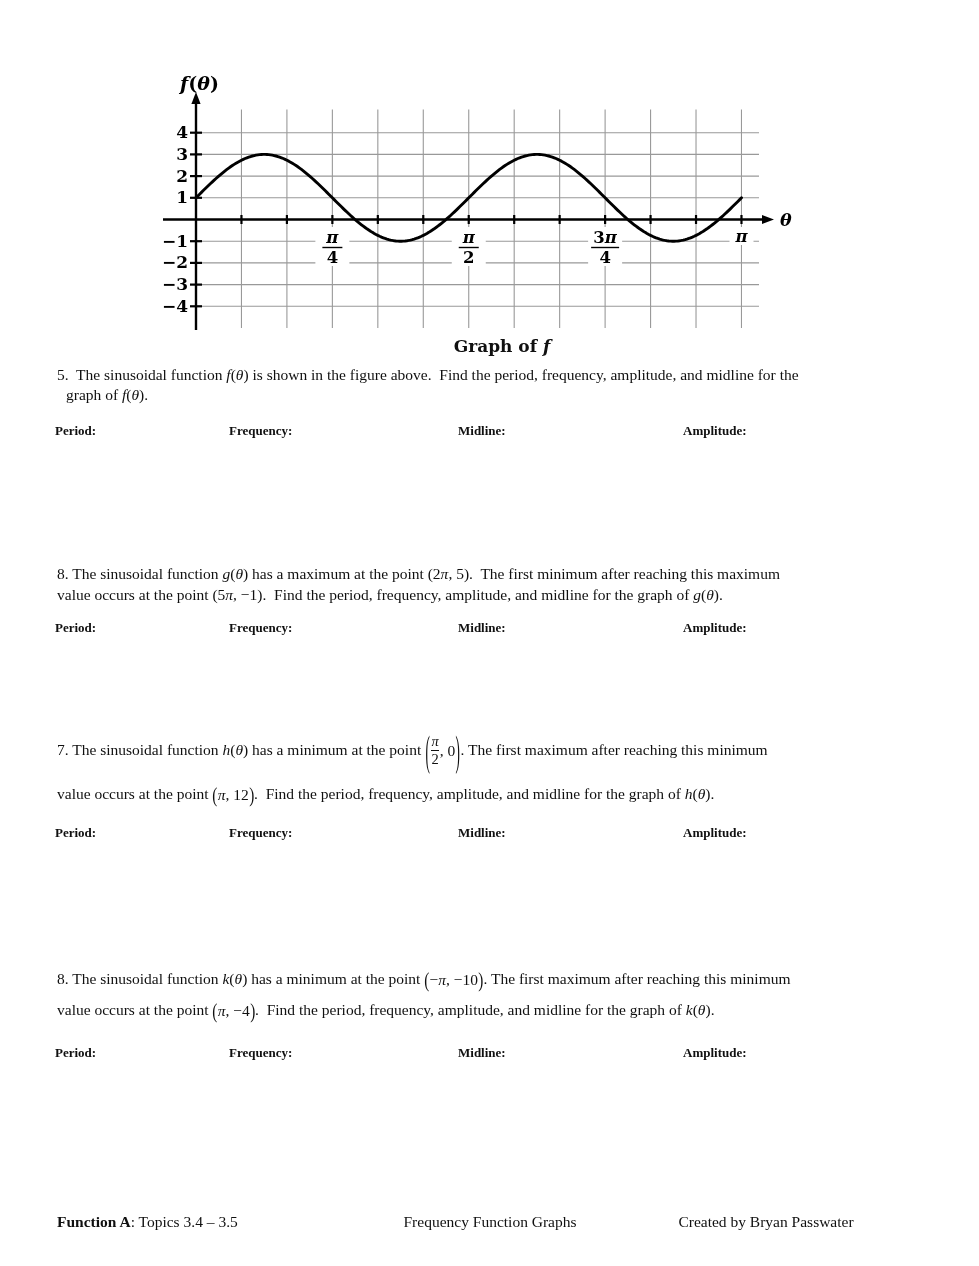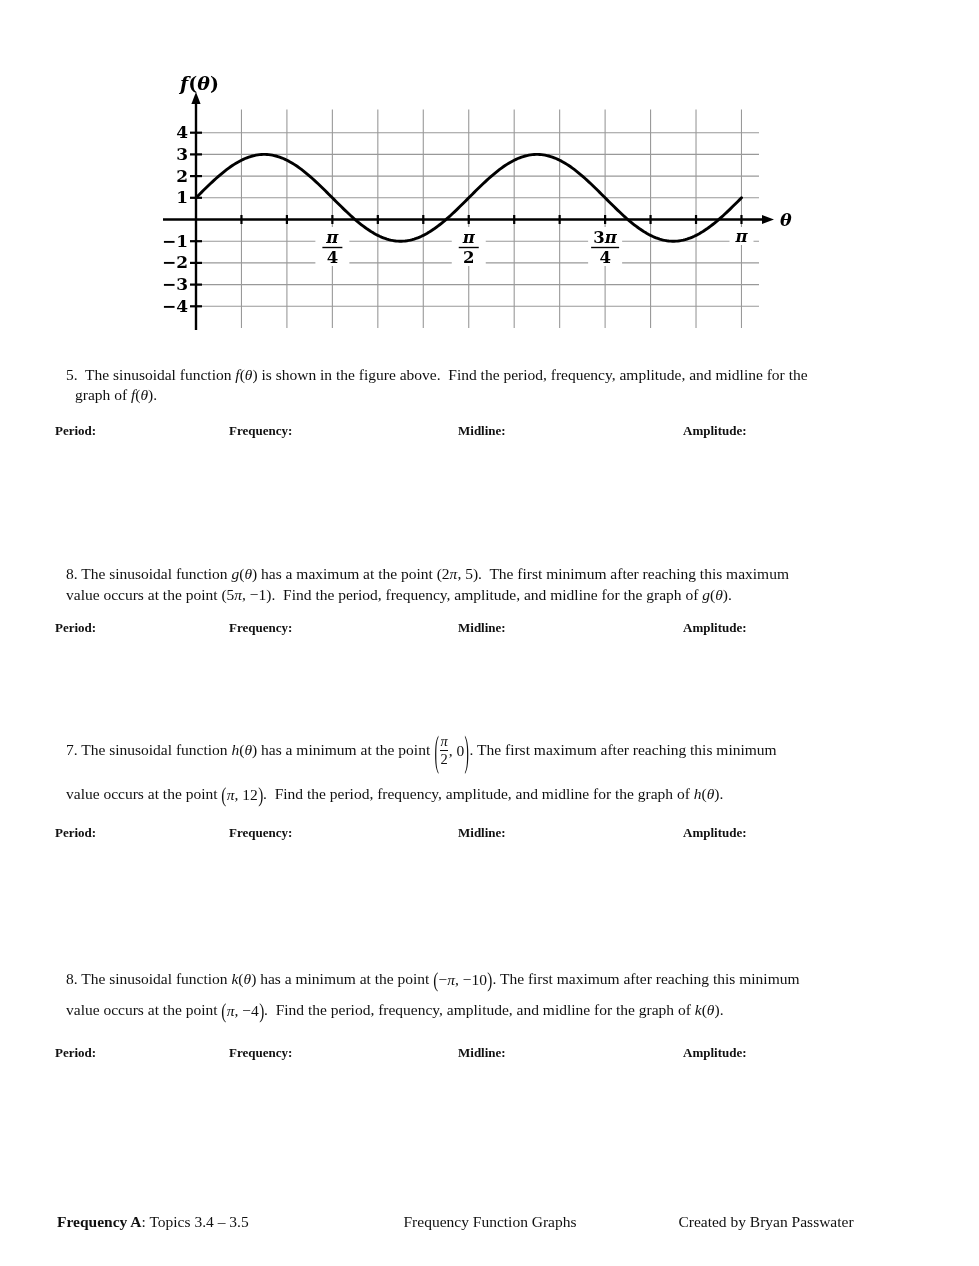--- a/index.html
+++ b/index.html
@@ -3,21 +3,21 @@
 <meta charset="utf-8">
 <style>
   html,body{margin:0;padding:0;background:#fff;}
   .page{position:relative;width:979px;height:1266px;background:#ffffff;overflow:hidden;
         font-family:"Liberation Serif",serif;color:#101010;}
   .figure{position:absolute;left:0;top:0;width:979px;height:362px;}
   svg{position:absolute;left:0;top:0;}
   .caption{position:absolute;left:352px;top:336px;width:300px;text-align:center;
            font-weight:bold;font-size:17px;font-family:"DejaVu Serif","Liberation Serif",serif;}
   .caption .it{font-style:italic;}
-  .q-line{position:absolute;left:66px;white-space:pre;font-size:15.5px;line-height:21px;height:21px;}
+  .q-line{position:absolute;left:57px;white-space:pre;font-size:15.5px;line-height:21px;height:21px;}
   .it{font-style:italic;}
   .bp{display:inline-flex;align-items:center;vertical-align:middle;height:17px;position:relative;top:-1px;}
   .paren{display:inline-block;font-size:16px;line-height:17px;}
   .fr{display:inline-flex;flex-direction:column;align-items:center;line-height:1;font-size:14.5px;padding:0 1px;}
   .fr .bar{width:100%;border-top:1.3px solid #101010;margin:2px 0 1px 0;}
   .ans-label{position:absolute;font-weight:bold;font-size:13px;line-height:20px;white-space:pre;}
   .footer-left,.footer-center,.footer-right{position:absolute;top:1211px;font-size:15.5px;line-height:21px;white-space:pre;}
   .footer-left{left:57px;}
   .footer-center{left:290px;width:400px;text-align:center;}
   .footer-right{left:606px;width:320px;text-align:center;}
@@ -92,20 +92,21 @@
         <line x1="190" y1="262.9" x2="202" y2="262.9" stroke="#000000" stroke-width="2.2"></line>
         <text x="188" y="268.4" font-size="17" text-anchor="end" fill="#000000" font-family="&quot;DejaVu Serif&quot;,&quot;Liberation Serif&quot;,serif" font-weight="600"><tspan>−</tspan><tspan>2</tspan></text>
         <line x1="190" y1="284.6" x2="202" y2="284.6" stroke="#000000" stroke-width="2.2"></line>
         <text x="188" y="290.1" font-size="17" text-anchor="end" fill="#000000" font-family="&quot;DejaVu Serif&quot;,&quot;Liberation Serif&quot;,serif" font-weight="600"><tspan>−</tspan><tspan>3</tspan></text>
         <line x1="190" y1="306.3" x2="202" y2="306.3" stroke="#000000" stroke-width="2.2"></line>
         <text x="188" y="311.8" font-size="17" text-anchor="end" fill="#000000" font-family="&quot;DejaVu Serif&quot;,&quot;Liberation Serif&quot;,serif" font-weight="600"><tspan>−</tspan><tspan>4</tspan></text>
         <text x="180" y="90" font-size="19" text-anchor="start" fill="#000000" font-family="&quot;DejaVu Serif&quot;,&quot;Liberation Serif&quot;,serif" font-weight="600"><tspan font-style="italic">f</tspan><tspan>(</tspan><tspan font-style="italic">θ</tspan><tspan>)</tspan></text>
         <text x="780" y="226" font-size="17.5" text-anchor="start" fill="#000000" font-family="&quot;DejaVu Serif&quot;,&quot;Liberation Serif&quot;,serif" font-weight="600"><tspan font-style="italic">θ</tspan></text>
         <path d="M196.00 197.80L197.82 195.98L199.64 194.17L201.46 192.36L203.27 190.56L205.09 188.78L206.91 187.01L208.73 185.26L210.55 183.53L212.37 181.82L214.18 180.15L216.00 178.50L217.82 176.89L219.64 175.32L221.46 173.78L223.28 172.29L225.09 170.84L226.91 169.44L228.73 168.09L230.55 166.79L232.37 165.55L234.19 164.36L236.00 163.23L237.82 162.16L239.64 161.16L241.46 160.21L243.28 159.34L245.09 158.53L246.91 157.79L248.73 157.12L250.55 156.52L252.37 156.00L254.19 155.55L256.00 155.17L257.82 154.87L259.64 154.64L261.46 154.49L263.28 154.41L265.10 154.41L266.92 154.49L268.73 154.64L270.55 154.87L272.37 155.17L274.19 155.55L276.01 156.00L277.82 156.52L279.64 157.12L281.46 157.79L283.28 158.53L285.10 159.34L286.92 160.21L288.74 161.16L290.55 162.16L292.37 163.23L294.19 164.36L296.01 165.55L297.83 166.79L299.64 168.09L301.46 169.44L303.28 170.84L305.10 172.29L306.92 173.78L308.74 175.32L310.56 176.89L312.37 178.50L314.19 180.15L316.01 181.82L317.83 183.53L319.65 185.26L321.47 187.01L323.28 188.78L325.10 190.56L326.92 192.36L328.74 194.17L330.56 195.98L332.38 197.80L334.19 199.62L336.01 201.43L337.83 203.24L339.65 205.04L341.47 206.82L343.28 208.59L345.10 210.34L346.92 212.07L348.74 213.78L350.56 215.45L352.38 217.10L354.19 218.71L356.01 220.28L357.83 221.82L359.65 223.31L361.47 224.76L363.29 226.16L365.11 227.51L366.92 228.81L368.74 230.05L370.56 231.24L372.38 232.37L374.20 233.44L376.01 234.44L377.83 235.39L379.65 236.26L381.47 237.07L383.29 237.81L385.11 238.48L386.92 239.08L388.74 239.60L390.56 240.05L392.38 240.43L394.20 240.73L396.02 240.96L397.84 241.11L399.65 241.19L401.47 241.19L403.29 241.11L405.11 240.96L406.93 240.73L408.75 240.43L410.56 240.05L412.38 239.60L414.20 239.08L416.02 238.48L417.84 237.81L419.65 237.07L421.47 236.26L423.29 235.39L425.11 234.44L426.93 233.44L428.75 232.37L430.56 231.24L432.38 230.05L434.20 228.81L436.02 227.51L437.84 226.16L439.66 224.76L441.48 223.31L443.29 221.82L445.11 220.28L446.93 218.71L448.75 217.10L450.57 215.45L452.38 213.78L454.20 212.07L456.02 210.34L457.84 208.59L459.66 206.82L461.48 205.04L463.30 203.24L465.11 201.43L466.93 199.62L468.75 197.80L470.57 195.98L472.39 194.17L474.20 192.36L476.02 190.56L477.84 188.78L479.66 187.01L481.48 185.26L483.30 183.53L485.12 181.82L486.93 180.15L488.75 178.50L490.57 176.89L492.39 175.32L494.21 173.78L496.03 172.29L497.84 170.84L499.66 169.44L501.48 168.09L503.30 166.79L505.12 165.55L506.93 164.36L508.75 163.23L510.57 162.16L512.39 161.16L514.21 160.21L516.03 159.34L517.85 158.53L519.66 157.79L521.48 157.12L523.30 156.52L525.12 156.00L526.94 155.55L528.75 155.17L530.57 154.87L532.39 154.64L534.21 154.49L536.03 154.41L537.85 154.41L539.66 154.49L541.48 154.64L543.30 154.87L545.12 155.17L546.94 155.55L548.76 156.00L550.58 156.52L552.39 157.12L554.21 157.79L556.03 158.53L557.85 159.34L559.67 160.21L561.49 161.16L563.30 162.16L565.12 163.23L566.94 164.36L568.76 165.55L570.58 166.79L572.39 168.09L574.21 169.44L576.03 170.84L577.85 172.29L579.67 173.78L581.49 175.32L583.31 176.89L585.12 178.50L586.94 180.15L588.76 181.82L590.58 183.53L592.40 185.26L594.21 187.01L596.03 188.78L597.85 190.56L599.67 192.36L601.49 194.17L603.31 195.98L605.13 197.80L606.94 199.62L608.76 201.43L610.58 203.24L612.40 205.04L614.22 206.82L616.04 208.59L617.85 210.34L619.67 212.07L621.49 213.78L623.31 215.45L625.13 217.10L626.94 218.71L628.76 220.28L630.58 221.82L632.40 223.31L634.22 224.76L636.04 226.16L637.86 227.51L639.67 228.81L641.49 230.05L643.31 231.24L645.13 232.37L646.95 233.44L648.76 234.44L650.58 235.39L652.40 236.26L654.22 237.07L656.04 237.81L657.86 238.48L659.67 239.08L661.49 239.60L663.31 240.05L665.13 240.43L666.95 240.73L668.77 240.96L670.59 241.11L672.40 241.19L674.22 241.19L676.04 241.11L677.86 240.96L679.68 240.73L681.50 240.43L683.31 240.05L685.13 239.60L686.95 239.08L688.77 238.48L690.59 237.81L692.40 237.07L694.22 236.26L696.04 235.39L697.86 234.44L699.68 233.44L701.50 232.37L703.32 231.24L705.13 230.05L706.95 228.81L708.77 227.51L710.59 226.16L712.41 224.76L714.23 223.31L716.04 221.82L717.86 220.28L719.68 218.71L721.50 217.10L723.32 215.45L725.13 213.78L726.95 212.07L728.77 210.34L730.59 208.59L732.41 206.82L734.23 205.04L736.04 203.24L737.86 201.43L739.68 199.62L741.50 197.80" fill="none" stroke="#000000" stroke-width="2.9" stroke-linecap="round" stroke-linejoin="round"></path>
       </svg>
+    <div class="caption"><span>Graph of </span><span class="it">f</span></div>
   </div>
 
   <div id="questions">
       <div>
         <div class="q-line" style="top: 364px;"><span>5.  The sinusoidal function </span><span class="it">f</span><span>(</span><span class="it">θ</span><span>) is shown in the figure above.  Find the period, frequency, amplitude, and midline for the</span></div>
         <div class="q-line" style="top: 384px; margin-left: 9px;"><span>graph of </span><span class="it">f</span><span>(</span><span class="it">θ</span><span>).</span></div>
         <span class="ans-label" style="left: 55px; top: 421px;">Period:</span>
         <span class="ans-label" style="left: 229px; top: 421px;">Frequency:</span>
         <span class="ans-label" style="left: 458px; top: 421px;">Midline:</span>
         <span class="ans-label" style="left: 683px; top: 421px;">Amplitude:</span>
@@ -130,18 +131,18 @@
         <div class="q-line" style="top: 968px;"><span>8. The sinusoidal function </span><span class="it">k</span><span>(</span><span class="it">θ</span><span>) has a minimum at the point </span><span class="bp"><span class="paren" style="transform: scale(0.95, 1.35);">(</span><span>−</span><span class="it">π</span><span>, −10</span><span class="paren" style="transform: scale(0.95, 1.35);">)</span></span><span>. The first maximum after reaching this minimum</span></div>
         <div class="q-line" style="top: 999px;"><span>value occurs at the point </span><span class="bp"><span class="paren" style="transform: scale(0.95, 1.35);">(</span><span class="it">π</span><span>, −4</span><span class="paren" style="transform: scale(0.95, 1.35);">)</span></span><span>.  Find the period, frequency, amplitude, and midline for the graph of </span><span class="it">k</span><span>(</span><span class="it">θ</span><span>).</span></div>
         <span class="ans-label" style="left: 55px; top: 1043px;">Period:</span>
         <span class="ans-label" style="left: 229px; top: 1043px;">Frequency:</span>
         <span class="ans-label" style="left: 458px; top: 1043px;">Midline:</span>
         <span class="ans-label" style="left: 683px; top: 1043px;">Amplitude:</span>
       </div>
     </div>
 
   <div>
-    <span class="footer-left"><b>Frequency A</b><span>: Topics 3.4 – 3.5</span></span>
+    <span class="footer-left"><b>Function A</b><span>: Topics 3.4 – 3.5</span></span>
     <span class="footer-center">Frequency Function Graphs</span>
     <span class="footer-right">Created by Bryan Passwater</span>
   </div>
 
 </div>
 
 </body></html>

